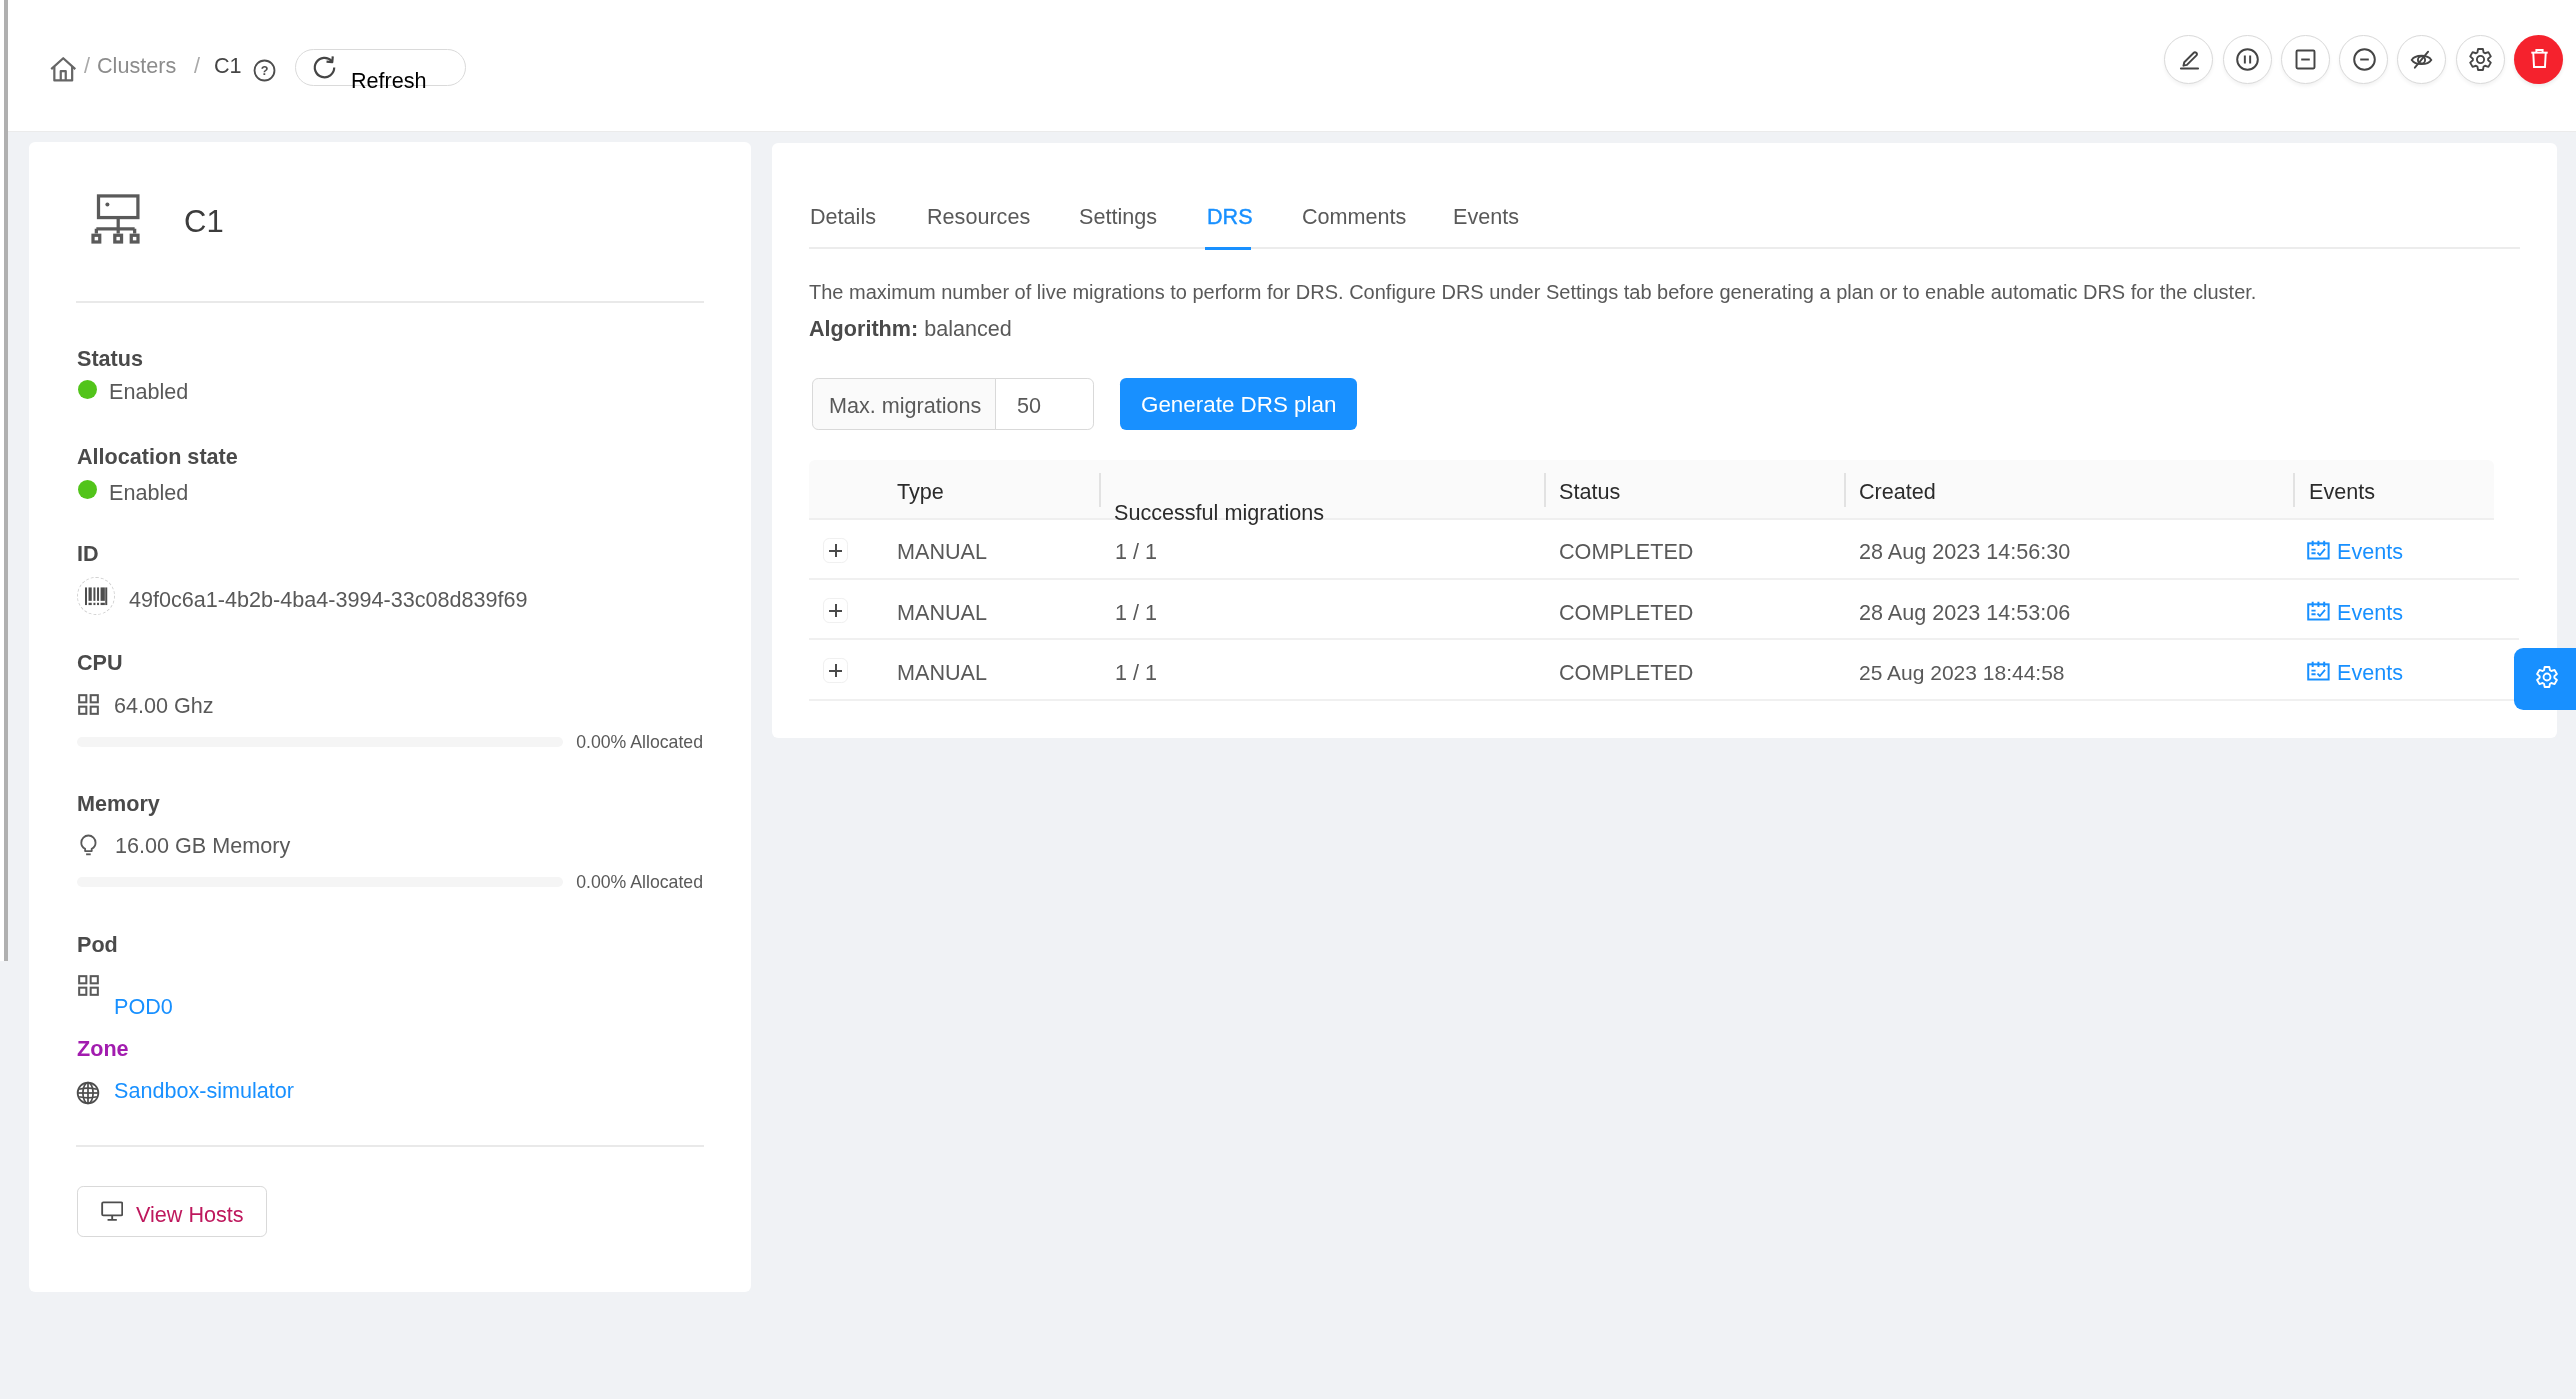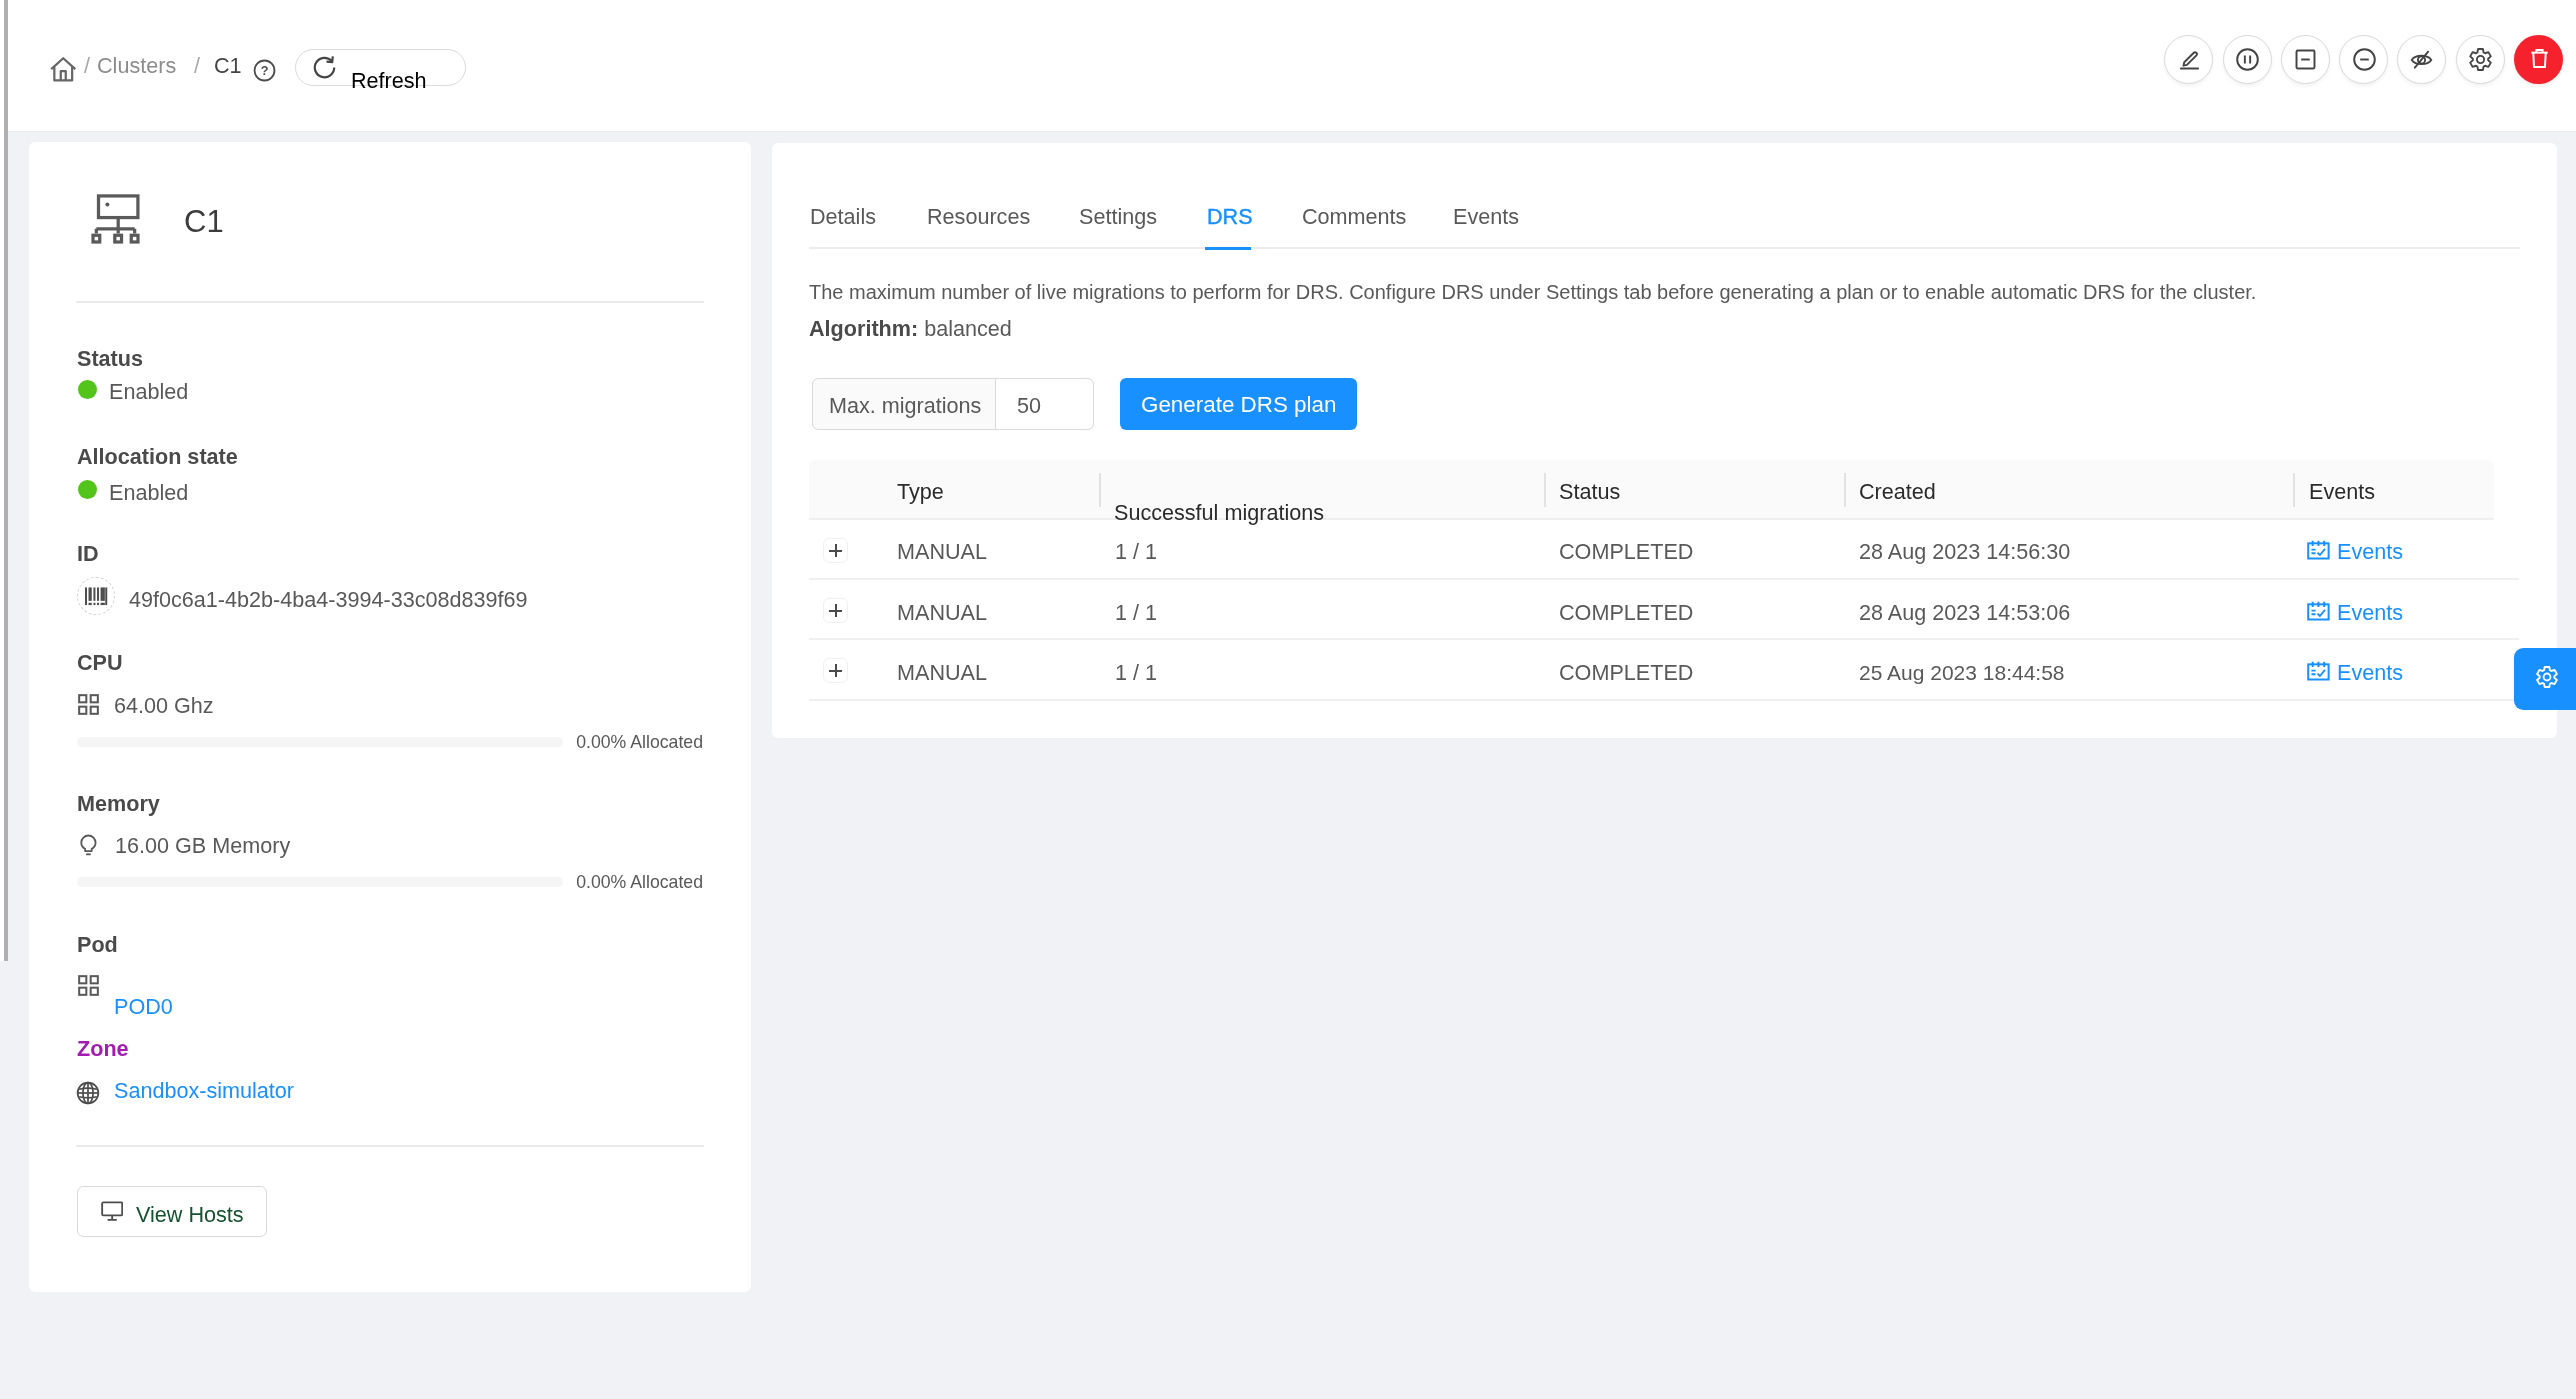--- a/index.html
+++ b/index.html
@@ -157,21 +157,21 @@
   <path d="M4 10.7 Q15.5 7.8 27 10.7 M4 20.3 Q15.5 23.2 27 20.3"></path>
 </svg>
 <div class="txt" style="left:114px;top:1080px;font-size:21.6px;color:#1890ff;">Sandbox-simulator</div>
 
 <div class="abs" style="left:76px;top:1145px;width:628px;height:1.5px;background:#e9e9e9;"></div>
 <div class="abs" style="left:77px;top:1186px;width:190px;height:51px;border:1.5px solid #d9d9d9;border-radius:6.2px;background:#fff;"></div>
 <svg class="abs" style="left:101px;top:1200px" width="22.4" height="22.4" viewBox="0 0 29 29" fill="none" stroke="#4d4d4d" stroke-width="2.4">
   <rect x="1.5" y="3" width="26" height="17" rx="1.5"></rect>
   <path d="M14.5 20 V25 M8.5 25.8 H20.5"></path>
 </svg>
-<div class="txt" style="left:136px;top:1204px;font-size:21.6px;color:#14532d;">View Hosts</div>
+<div class="txt" style="left:136px;top:1204px;font-size:21.6px;color:#be185d;">View Hosts</div>
 
 <div class="card" style="left:772px;top:143px;width:1785px;height:595px;"></div>
 
 <div class="txt" style="left:810px;top:206px;font-size:21.6px;color:#595959;">Details</div>
 <div class="txt" style="left:927px;top:206px;font-size:21.6px;color:#595959;">Resources</div>
 <div class="txt" style="left:1079px;top:206px;font-size:21.6px;color:#595959;">Settings</div>
 <div class="txt" style="left:1207px;top:206px;font-size:21.6px;color:#1890ff;-webkit-text-stroke:0.4px #1890ff;">DRS</div>
 <div class="txt" style="left:1302px;top:206px;font-size:21.6px;color:#595959;">Comments</div>
 <div class="txt" style="left:1453px;top:206px;font-size:21.6px;color:#595959;">Events</div>
 <div class="abs" style="left:809px;top:247px;width:1711px;height:1.5px;background:#ececec;"></div>

